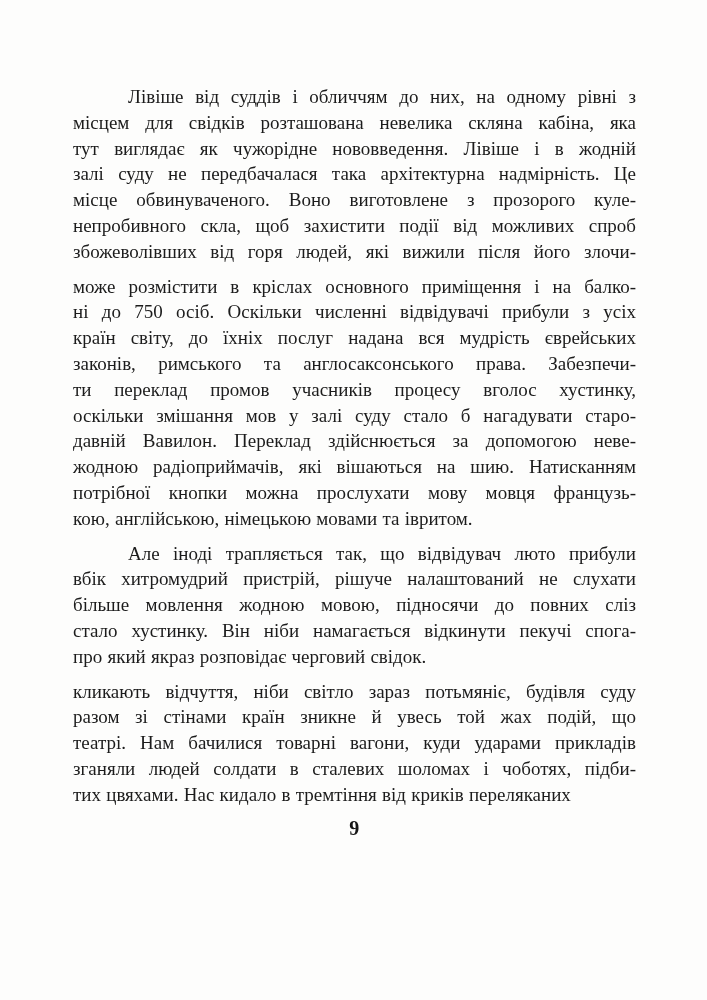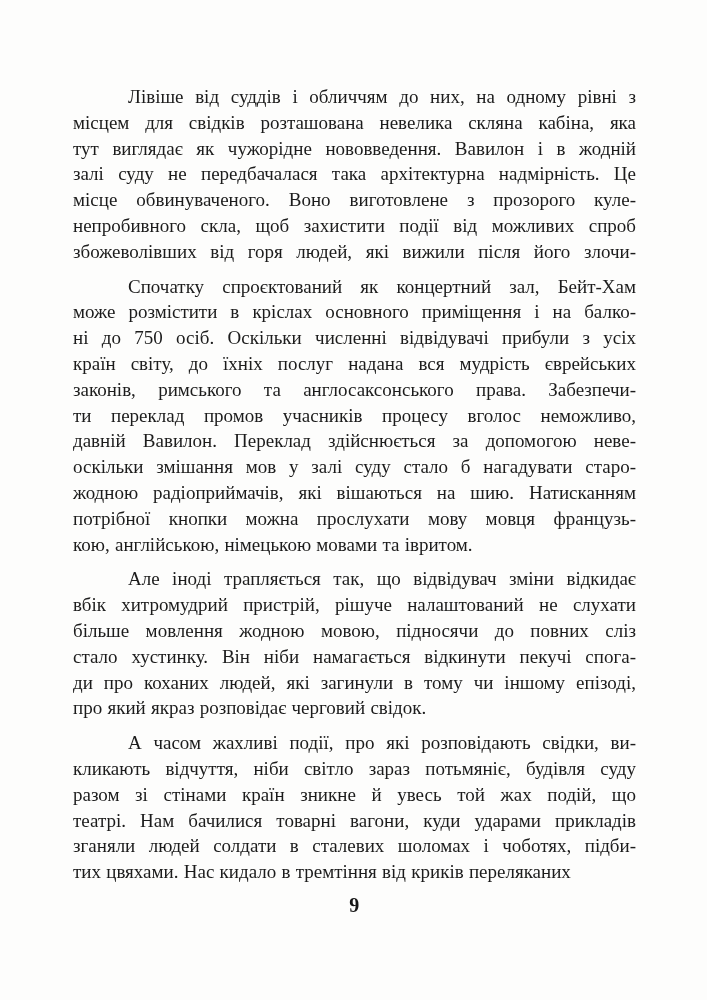--- a/index.html
+++ b/index.html
@@ -48,49 +48,46 @@
   }
 </style>
 </head>
 <body>
 
 <div class="page">
   <main class="text-block" id="text-block">
       <div class="para">
         <div class="line first">Лівіше від суддів і обличчям до них, на одному рівні з</div>
         <div class="line">місцем для свідків розташована невелика скляна кабіна, яка</div>
-        <div class="line">тут виглядає як чужорідне нововведення. Вавилон і в жодній</div>
+        <div class="line">тут виглядає як чужорідне нововведення. Лівіше і в жодній</div>
         <div class="line">залі суду не передбачалася така архітектурна надмірність. Це</div>
         <div class="line">місце обвинуваченого. Воно виготовлене з прозорого куле-</div>
         <div class="line">непробивного скла, щоб захистити події від можливих спроб</div>
         <div class="line">збожеволівших від горя людей, які вижили після його злочи-</div>
       </div>
       <div class="para">
-        <div class="line first">Спочатку спроєктований як концертний зал, Бейт-Хам</div>
         <div class="line">може розмістити в кріслах основного приміщення і на балко-</div>
         <div class="line">ні до 750 осіб. Оскільки численні відвідувачі прибули з усіх</div>
         <div class="line">країн світу, до їхніх послуг надана вся мудрість єврейських</div>
         <div class="line">законів, римського та англосаксонського права. Забезпечи-</div>
-        <div class="line">ти переклад промов учасників процесу вголос неможливо,</div>
+        <div class="line">ти переклад промов учасників процесу вголос хустинку,</div>
+        <div class="line">оскільки змішання мов у залі суду стало б нагадувати старо-</div>
         <div class="line">давній Вавилон. Переклад здійснюється за допомогою неве-</div>
-        <div class="line">оскільки змішання мов у залі суду стало б нагадувати старо-</div>
         <div class="line">жодною радіоприймачів, які вішаються на шию. Натисканням</div>
         <div class="line">потрібної кнопки можна прослухати мову мовця французь-</div>
         <div class="line last">кою, англійською, німецькою мовами та івритом.</div>
       </div>
       <div class="para">
-        <div class="line first">Але іноді трапляється так, що відвідувач зміни відкидає</div>
+        <div class="line first">Але іноді трапляється так, що відвідувач люто прибули</div>
         <div class="line">вбік хитромудрий пристрій, рішуче налаштований не слухати</div>
         <div class="line">більше мовлення жодною мовою, підносячи до повних сліз</div>
         <div class="line">стало хустинку. Він ніби намагається відкинути пекучі спога-</div>
-        <div class="line">ди про коханих людей, які загинули в тому чи іншому епізоді,</div>
         <div class="line last">про який якраз розповідає черговий свідок.</div>
       </div>
       <div class="para">
-        <div class="line first">А часом жахливі події, про які розповідають свідки, ви-</div>
         <div class="line">кликають відчуття, ніби світло зараз потьмяніє, будівля суду</div>
         <div class="line">разом зі стінами країн зникне й увесь той жах подій, що</div>
         <div class="line">театрі. Нам бачилися товарні вагони, куди ударами прикладів</div>
         <div class="line">зганяли людей солдати в сталевих шоломах і чоботях, підби-</div>
         <div class="line last">тих цвяхами. Нас кидало в тремтіння від криків переляканих</div>
       </div>
     </main>
   <footer class="page-number">9</footer>
 </div>
 

